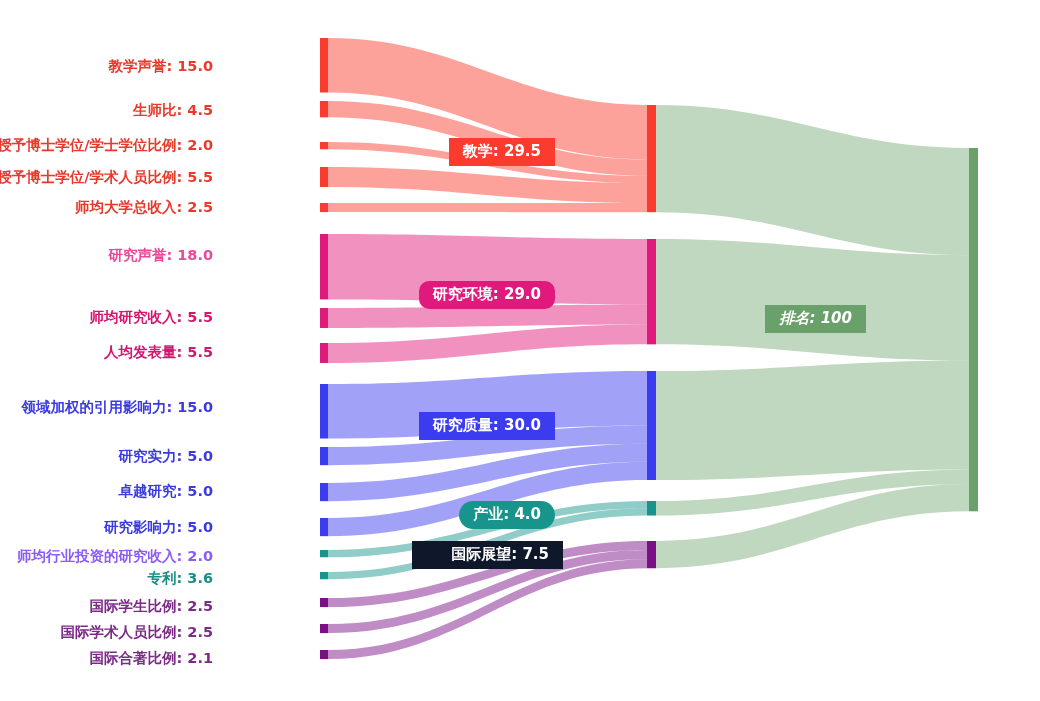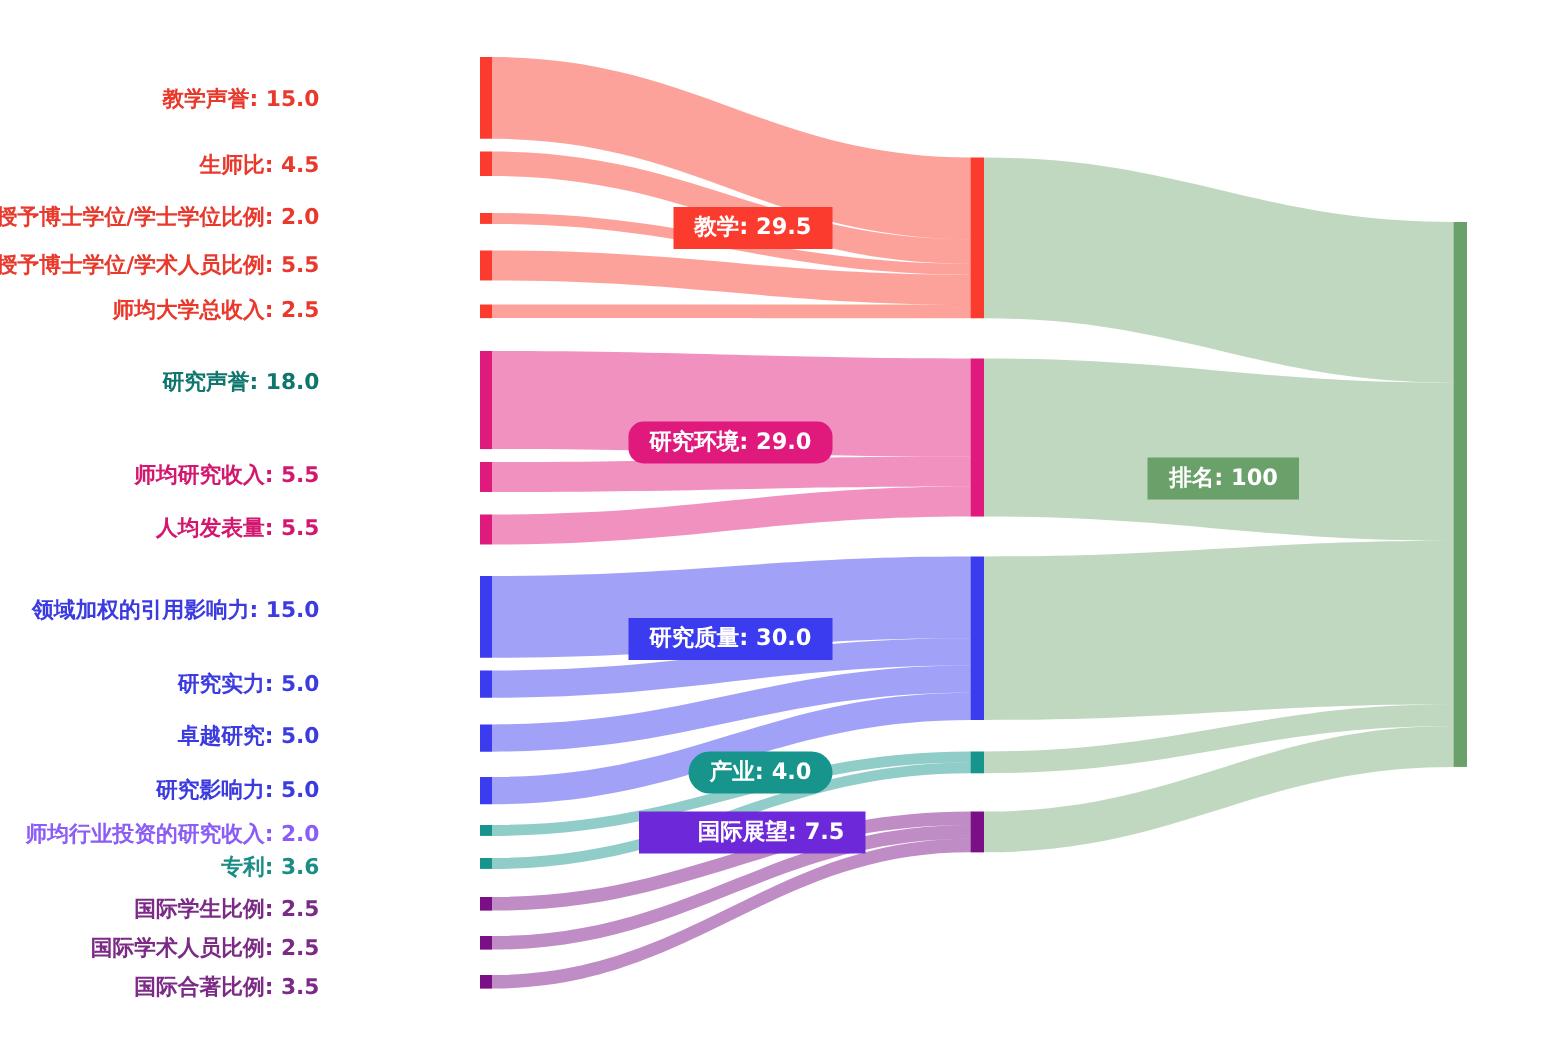--- a/index.html
+++ b/index.html
@@ -97,35 +97,35 @@
         <rect x="969" y="148" width="9" height="363.3" fill="#6aa06a"></rect>
       </g>
   </svg>
 
   <div id="source-label-layer">
       <div class="src-label" style="right: 727px; top: 66px; color: rgb(232, 57, 44);">教学声誉:  15.0</div>
       <div class="src-label" style="right: 727px; top: 110px; color: rgb(232, 57, 44);">生师比:  4.5</div>
       <div class="src-label" style="right: 727px; top: 145px; color: rgb(232, 57, 44);">授予博士学位/学士学位比例: 2.0</div>
       <div class="src-label" style="right: 727px; top: 177px; color: rgb(232, 57, 44);">授予博士学位/学术人员比例:  5.5</div>
       <div class="src-label" style="right: 727px; top: 207px; color: rgb(232, 57, 44);">师均大学总收入:  2.5</div>
-      <div class="src-label" style="right: 727px; top: 255px; color: #0f766e;">研究声誉:  18.0</div>
+      <div class="src-label" style="right: 727px; top: 255px; color: #ec4899;">研究声誉:  18.0</div>
       <div class="src-label" style="right: 727px; top: 317px; color: rgb(211, 23, 111);">师均研究收入:  5.5</div>
       <div class="src-label" style="right: 727px; top: 352px; color: rgb(211, 23, 111);">人均发表量:  5.5</div>
       <div class="src-label" style="right: 727px; top: 407px; color: rgb(59, 59, 224);">领域加权的引用影响力:  15.0</div>
       <div class="src-label" style="right: 727px; top: 456px; color: rgb(59, 59, 224);">研究实力:  5.0</div>
       <div class="src-label" style="right: 727px; top: 491px; color: rgb(59, 59, 224);">卓越研究:  5.0</div>
       <div class="src-label" style="right: 727px; top: 527px; color: rgb(59, 59, 224);">研究影响力:  5.0</div>
       <div class="src-label" style="right: 727px; top: 556px; color: #8b5cf6;">师均行业投资的研究收入: 2.0</div>
       <div class="src-label" style="right: 727px; top: 578px; color: rgb(26, 142, 134);">专利: 3.6</div>
       <div class="src-label" style="right: 727px; top: 606px; color: rgb(123, 42, 134);">国际学生比例: 2.5</div>
       <div class="src-label" style="right: 727px; top: 632px; color: rgb(123, 42, 134);">国际学术人员比例: 2.5</div>
-      <div class="src-label" style="right: 727px; top: 658px; color: rgb(123, 42, 134);">国际合著比例: 3.5</div>
+      <div class="src-label" style="right: 727px; top: 658px; color: rgb(123, 42, 134);">国际合著比例: 2.1</div>
     </div>
   <div id="node-label-layer">
       <div class="node-label" style="right: 385px; top: 152px; background: rgb(251, 59, 46);">教学:  29.5</div>
       <div class="node-label" style="right: 385px; top: 295px; background: rgb(224, 25, 124); border-radius: 10px;">研究环境:  29.0</div>
       <div class="node-label" style="right: 385px; top: 426px; background: rgb(59, 59, 240);">研究质量:  30.0</div>
       <div class="node-label" style="right: 385px; top: 515px; background: rgb(23, 149, 141); border-radius: 14px;">产业:  4.0</div>
-      <div class="node-label" style="right: 363px; top: 555px; background: #6d28d9; padding-left: 39px;">国际展望:  7.5</div>
-      <div class="node-label" style="right: 74px; top: 319px; background: rgb(106, 160, 106);">排名:  100</div>
+      <div class="node-label" style="right: 377px; top: 555px; background: #0f172a; padding-left: 39px;">国际展望:  7.5</div>
+      <div class="node-label" style="right: 74px; top: 319px; background: rgb(106, 160, 106); font-style: italic;">排名:  100</div>
     </div>
 
 </div>
 
 </body></html>

